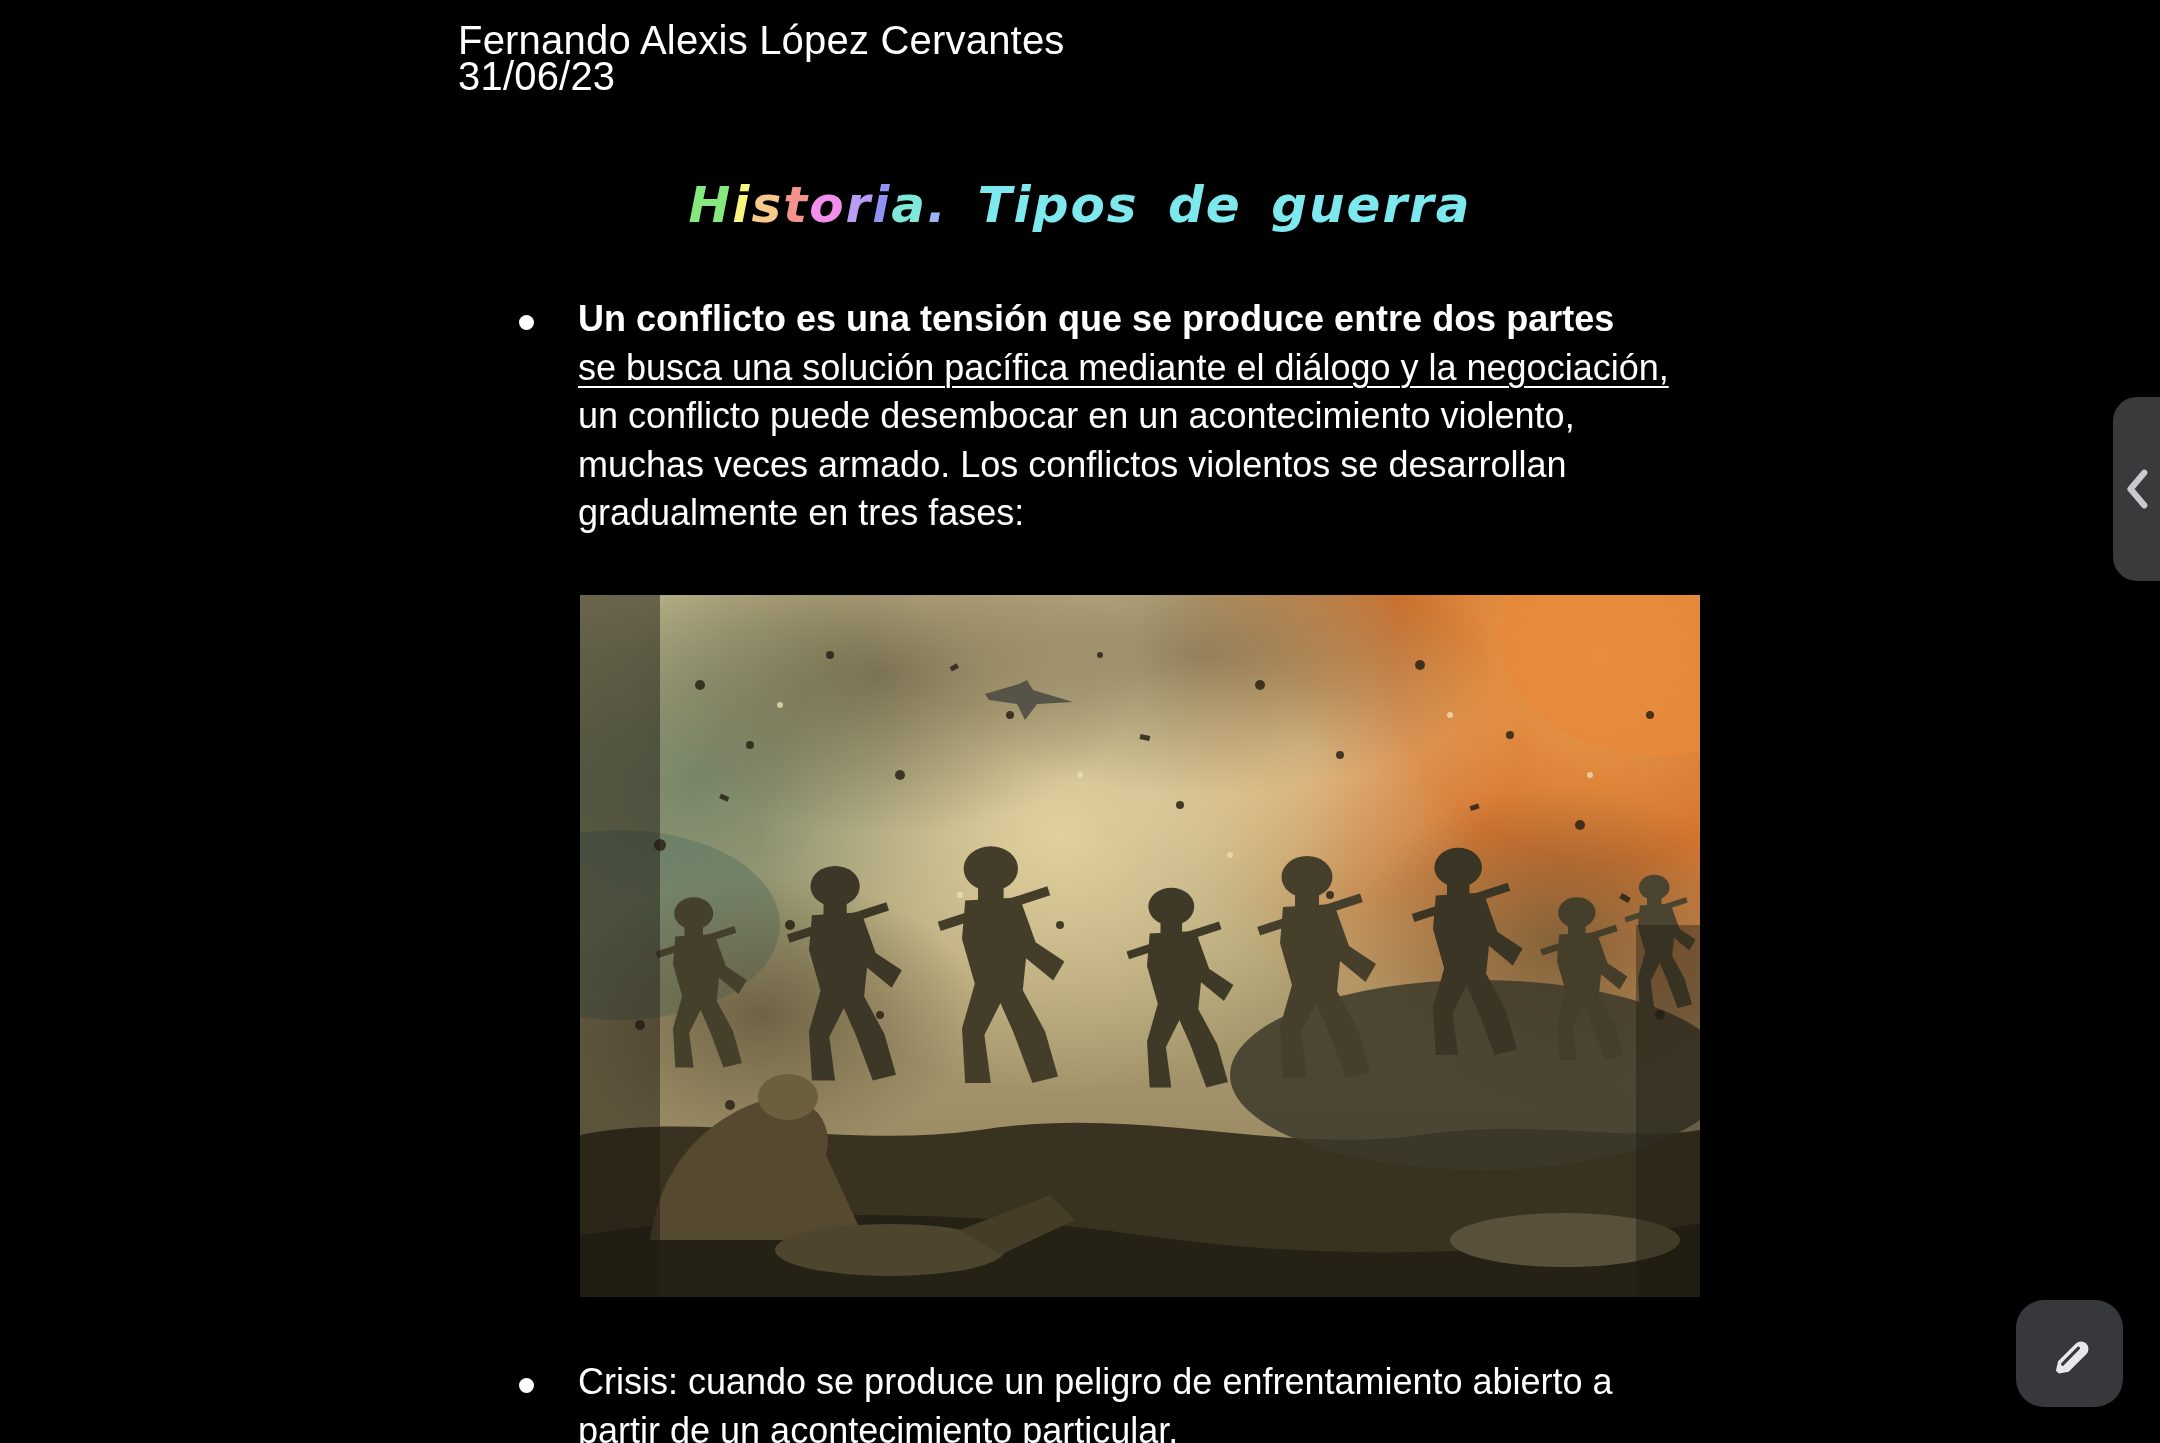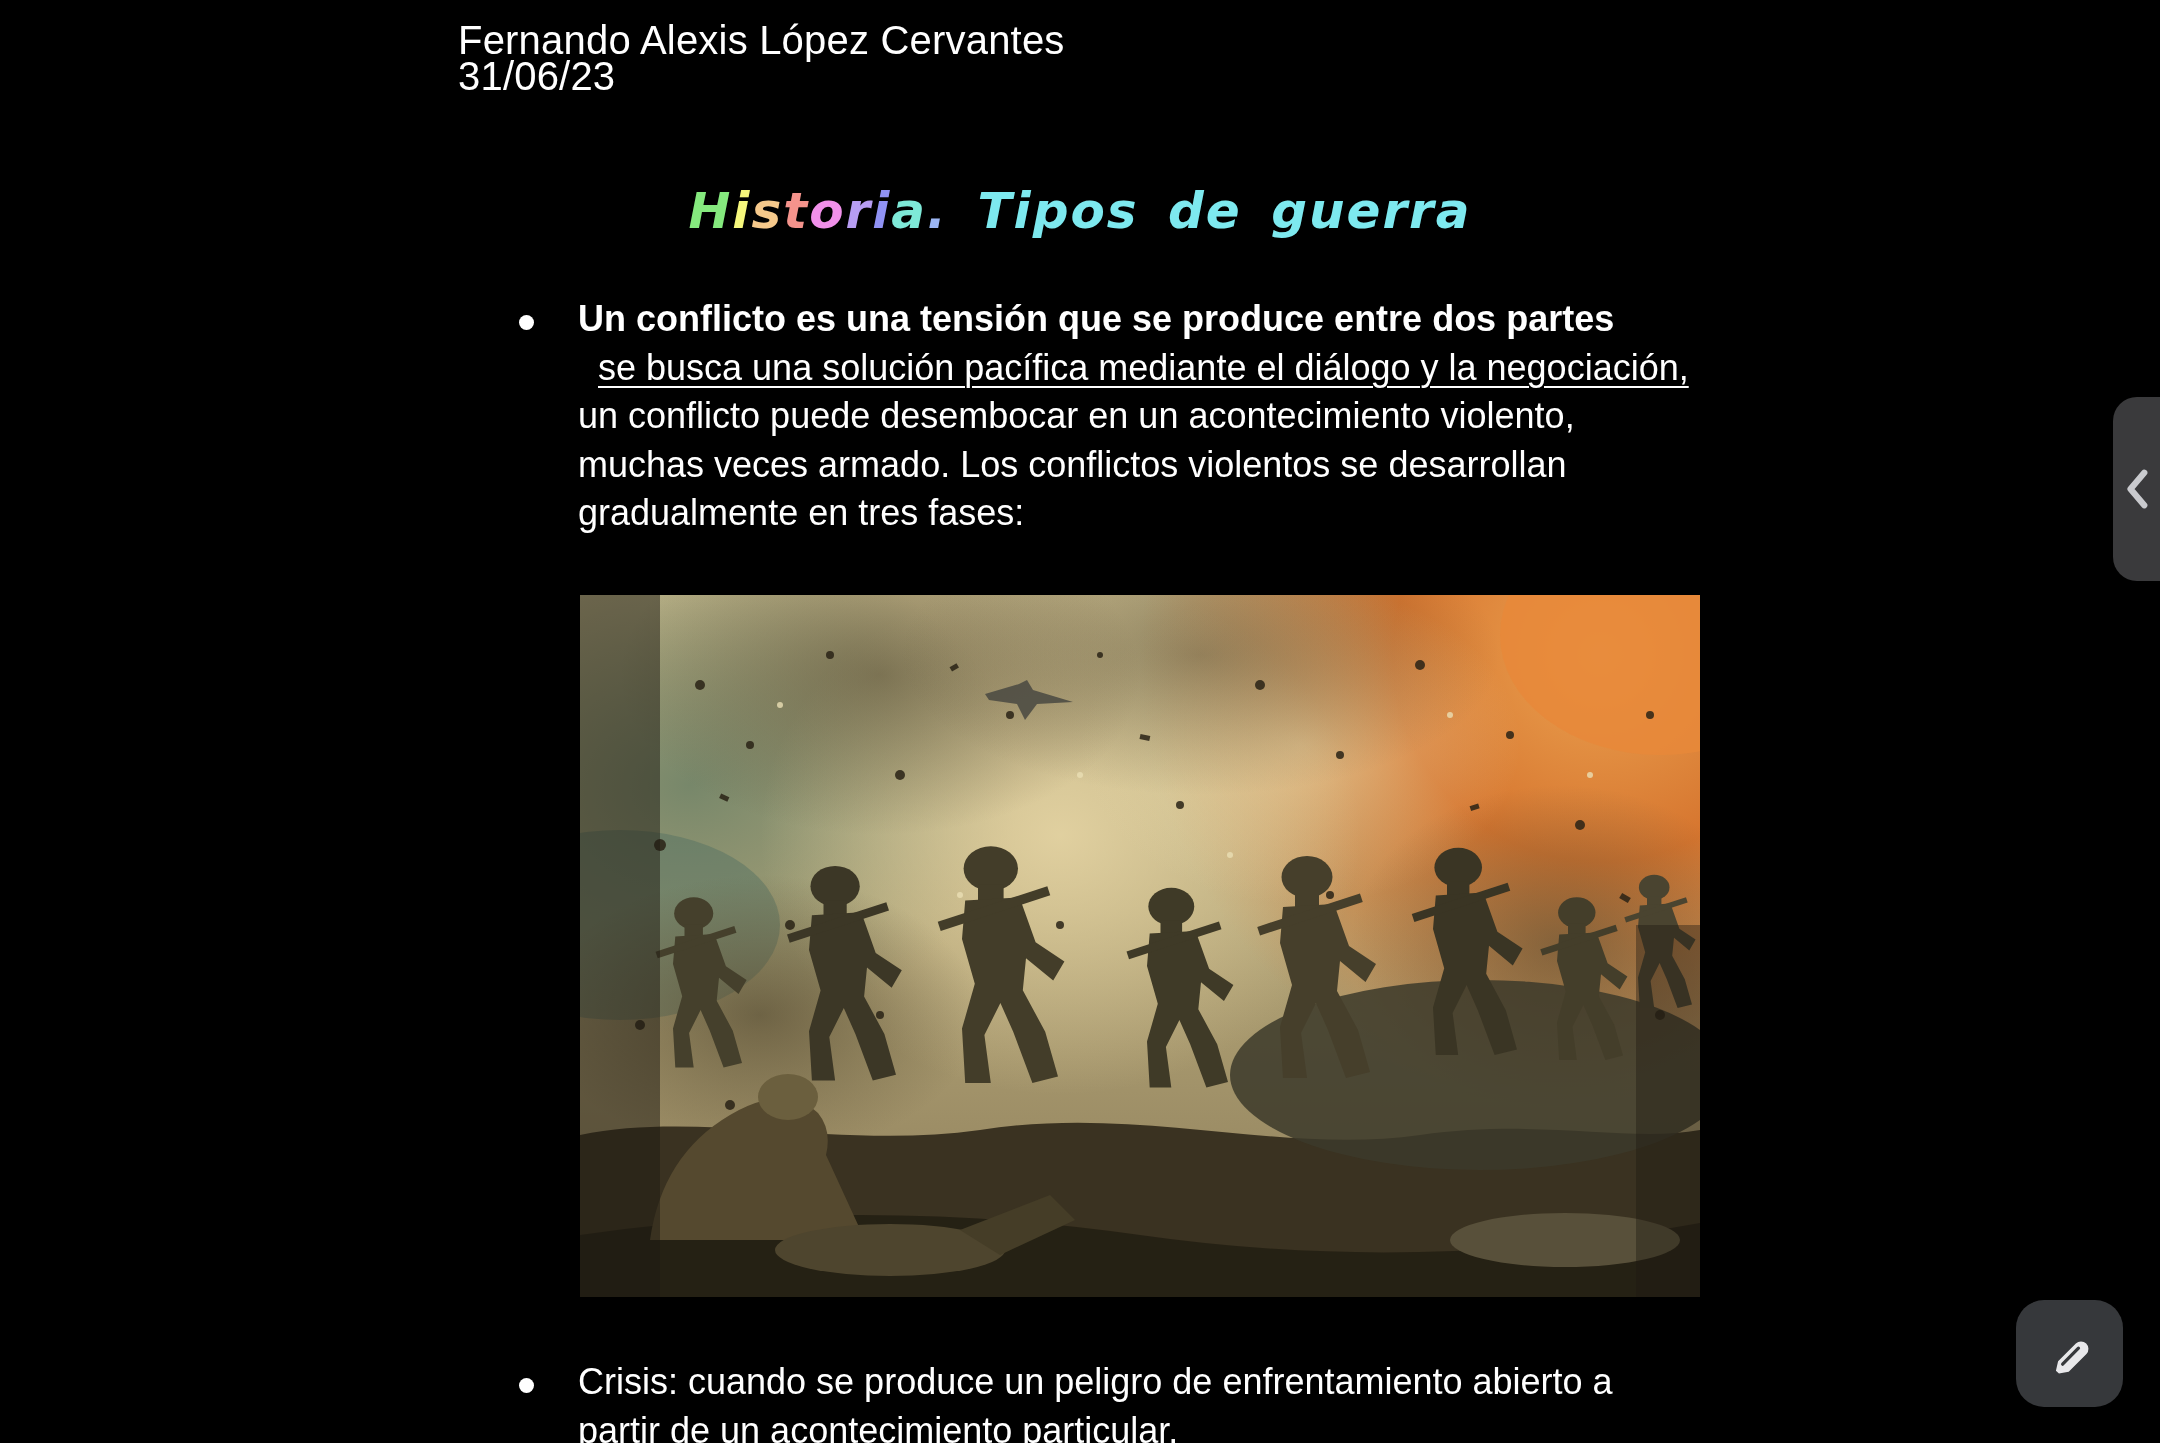--- a/index.html
+++ b/index.html
@@ -4,30 +4,30 @@
 <style>
   html,body{margin:0;padding:0;background:#000;}
   body{width:2160px;height:1443px;position:relative;overflow:hidden;
        font-family:"Liberation Sans",sans-serif;color:#fff;}
 
   
   .doc-header{position:absolute;left:458px;top:22px;font-size:40px;line-height:36px;
               color:#fff;letter-spacing:.2px;}
 
   
-  .doc-title{position:absolute;left:0;top:178px;width:2160px;margin:0;text-align:center;
+  .doc-title{position:absolute;left:0;top:172px;width:2160px;margin:0;text-align:center;
              font-family:"DejaVu Sans",sans-serif;font-style:italic;font-weight:700;
              font-size:50px;line-height:66px;letter-spacing:2px;word-spacing:10px;}
 
   
   .para{position:absolute;left:578px;width:1180px;font-size:36px;line-height:48.5px;color:#fff;}
   .ln{white-space:nowrap;}
   .ln.bold{font-weight:700;}
   .ln.italic{font-style:italic;}
-  .ln.underline{text-decoration:underline;text-underline-offset:6px;text-decoration-thickness:2px;margin-left:20px;}
+  .ln.underline{text-decoration:underline;text-underline-offset:6px;text-decoration-thickness:2px;}
   #para1{top:295px;}
   #para2{top:1358px;}
   .bullet-dot{position:absolute;width:15px;height:15px;border-radius:50%;background:#fff;}
   #dot1{left:519px;top:315px;}
   #dot2{left:519px;top:1378px;}
 
   
   .battle{position:absolute;left:580px;top:595px;width:1120px;height:702px;overflow:hidden;}
   .battle svg{display:block;}
 

